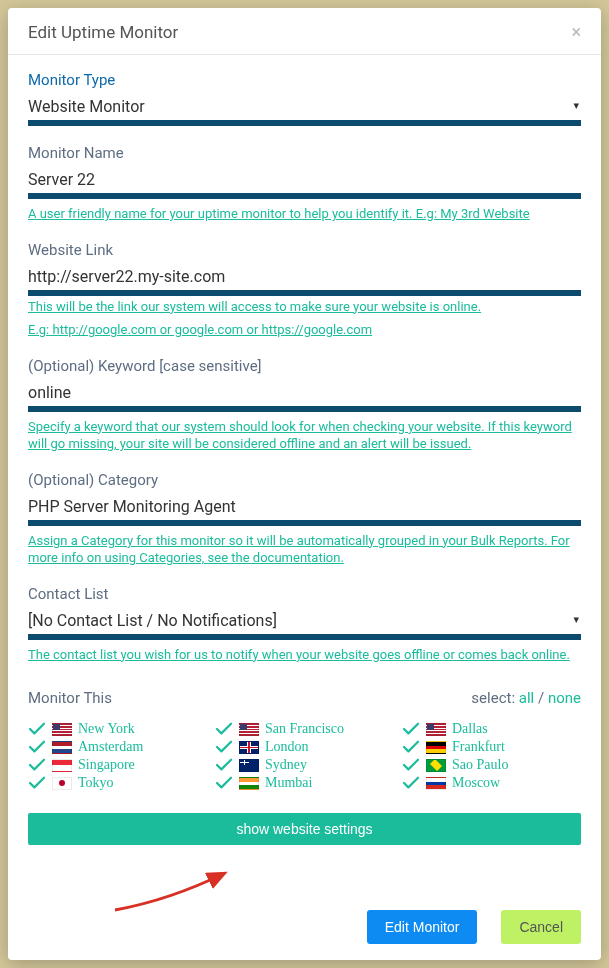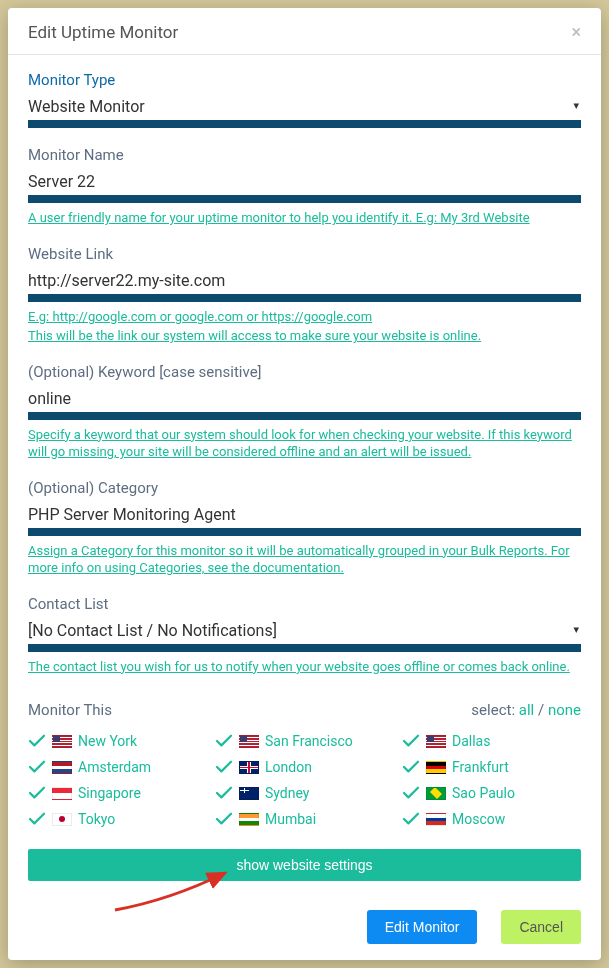--- a/index.html
+++ b/index.html
@@ -52,21 +52,21 @@
   color: #5e6e82;
   margin-bottom: 4px;
   display: block;
 }
 .form-label.primary { color: #0d6aa8; }
 .form-input, .form-select {
   width: 100%;
   font-size: 16px;
   padding: 4px 0 4px 0;
   border: none;
-  border-bottom: 8px solid #0c4a6e;
+  border-bottom: 6px solid #0c4a6e;
   background: transparent;
   color: #333;
   outline: none;
   font-family: inherit;
 }
 .form-select {
   appearance: none;
   padding-right: 18px;
   background-image: none;
 }
@@ -94,22 +94,23 @@
   margin-bottom: 14px;
 }
 .select-links {
   font-size: 15px;
   color: #5e6e82;
 }
 .select-links a { color: #1abc9c; text-decoration: none; cursor: pointer; }
 .locations {
   display: grid;
   grid-template-columns: repeat(3, 1fr);
-  gap: 10px 8px;
+  gap: 2px 8px;
   margin-bottom: 22px;
+  font-family: Liberation Serif, serif;
 }
 .loc-item {
   display: flex;
   align-items: center;
   gap: 6px;
   font-size: 14px;
   color: #1abc9c;
   cursor: pointer;
 }
 .check {
@@ -201,22 +202,22 @@
 
     <div class="form-group">
       <label class="form-label">Monitor Name</label>
       <input class="form-input" value="Server 22" style="">
       <div class="help-text">A user friendly name for your uptime monitor to help you identify it. E.g: My 3rd Website</div>
     </div>
 
     <div class="form-group">
       <label class="form-label">Website Link</label>
       <input class="form-input" value="http://server22.my-site.com" style="">
+      <div class="help-text" style="margin-top:2px">This will be the link our system will access to make sure your website is online.</div>
       <div class="help-text">E.g: http://google.com or google.com or https://google.com</div>
-      <div class="help-text" style="margin-top:2px">This will be the link our system will access to make sure your website is online.</div>
     </div>
 
     <div class="form-group">
       <label class="form-label">(Optional) Keyword [case sensitive]</label>
       <input class="form-input" value="online" style="">
       <div class="help-text">Specify a keyword that our system should look for when checking your website. If this keyword will go missing, your site will be considered offline and an alert will be issued.</div>
     </div>
 
     <div class="form-group">
       <label class="form-label">(Optional) Category</label>

